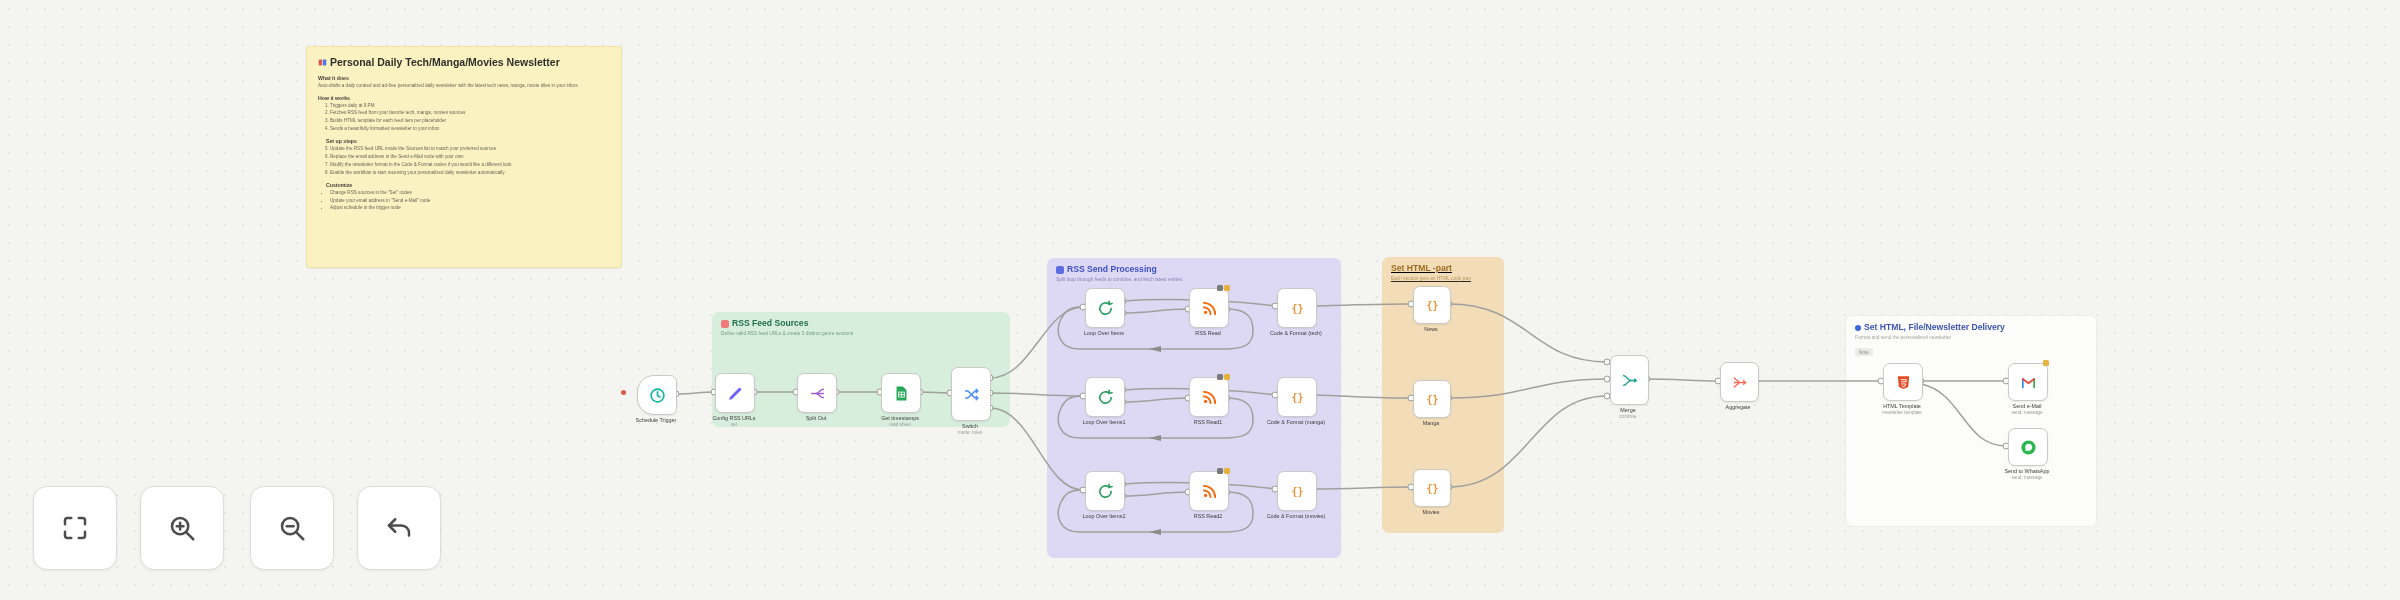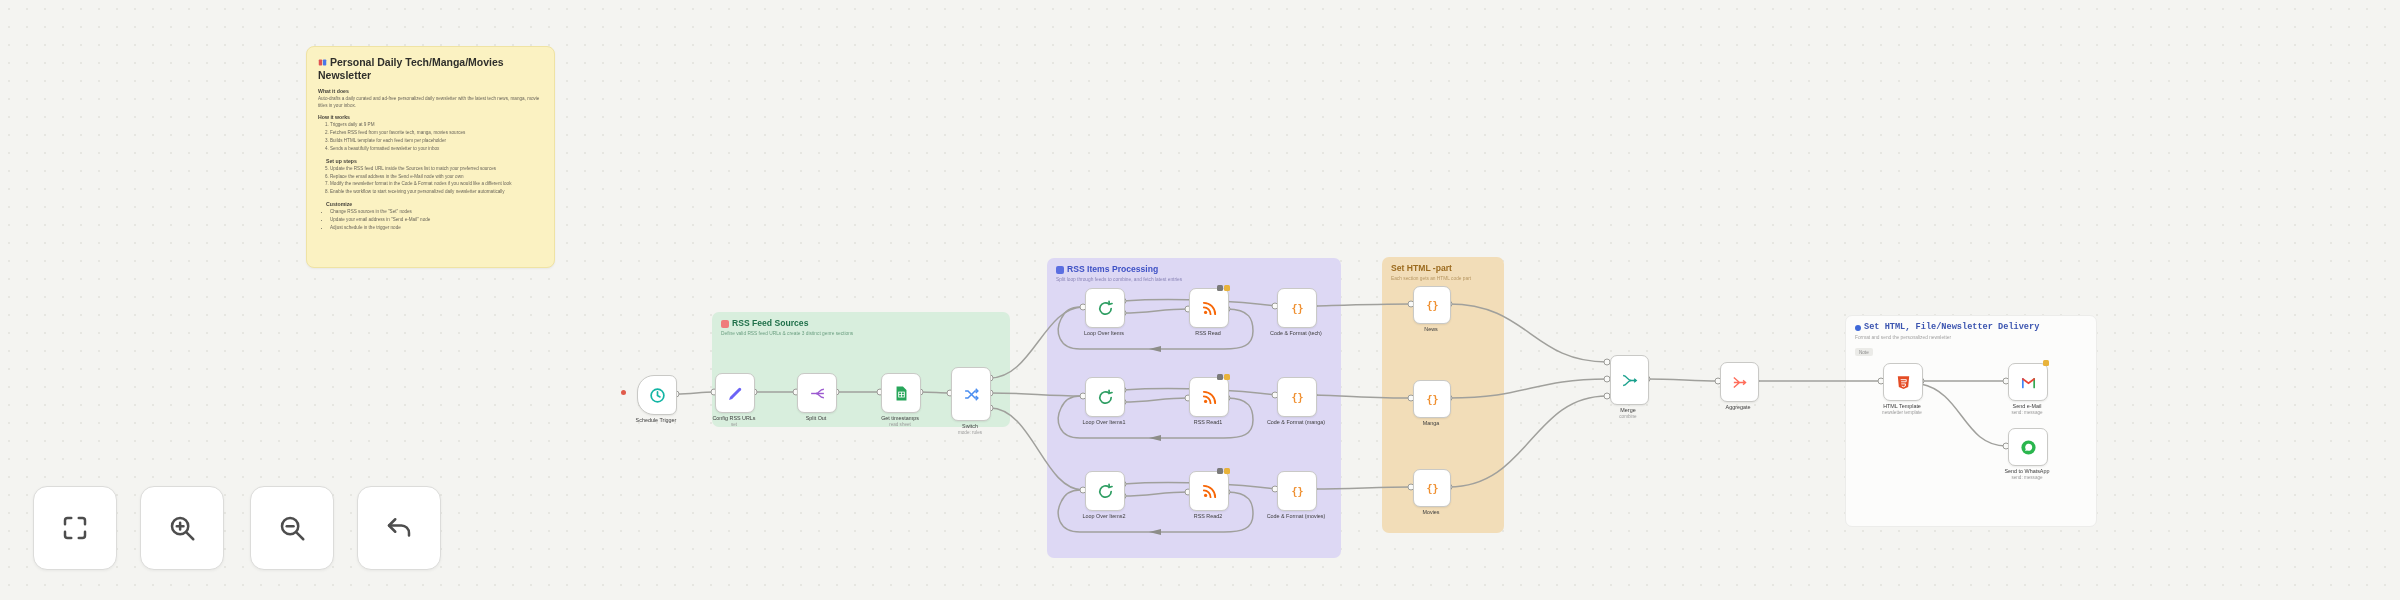--- a/index.html
+++ b/index.html
@@ -10,39 +10,39 @@
     font-family:"Liberation Sans",sans-serif;}
   
   .group{position:absolute;border-radius:7px;z-index:1;}
   .ghead{padding:7px 9px 0 9px;}
   .gtitle{font-size:8.6px;font-weight:bold;display:flex;align-items:center;gap:3px;line-height:1.1;}
   .gsub{font-size:4.8px;margin-top:2.5px;opacity:.8;}
   .gicon{width:8px;height:8px;border-radius:2px;display:inline-block;flex:0 0 auto;}
   .g-pink{background:#f7d4d4;} .g-pink .gtitle{color:#9c3c3c;}
   .g-green{background:#d8eedd;} .g-green .gtitle{color:#20704a;} .g-green .gsub{color:#4e8a68;}
   .g-purple{background:#ddd8f4;} .g-purple .gtitle{color:#3e51c5;} .g-purple .gsub{color:#736ea6;}
-  .g-tan{background:#f2ddb8;} .g-tan .gtitle{color:#9c6b1f;} .g-tan .gsub{color:#a8854c;}
+  .g-tan{background:#f2ddb8;text-decoration:underline;} .g-tan .gtitle{color:#9c6b1f;} .g-tan .gsub{color:#a8854c;}
   .g-blue{background:#d6e4f5;} .g-blue .gtitle{color:#23538f;} .g-blue .gsub{color:#5d7fa8;}
-  .g-white{background:#fcfcfb;border:1px solid #ececea;} .g-white .gtitle{color:#3c55b0;font-family:Liberation Mono, monospace;} .g-white .gsub{color:#8a8a8a;}
+  .g-white{background:#fcfcfb;border:1px solid #ececea;} .g-white .gtitle{color:#3c55b0;} .g-white .gsub{color:#8a8a8a;}
   .gnote{display:inline-block;margin:4px 0 0 9px;background:#ebebe8;border-radius:2px;
     font-size:4.6px;color:#8a8a8a;padding:1.5px 4px;}
   
   .node{position:absolute;background:#fff;border:1.2px solid #c9c9c6;border-radius:7px;
     box-shadow:0 1px 2px rgba(0,0,0,.07);display:flex;align-items:center;justify-content:center;z-index:3;}
   .node svg{width:17px;height:17px;}
   .node.trigger{border-radius:17px 7px 7px 17px;}
   .badges{position:absolute;top:-4px;right:-2px;display:flex;gap:1.5px;}
   .badge{width:6px;height:6px;border-radius:1.5px;background:#7a7a7a;}
   .badge.amber{background:#e8b33c;}
   .nlabel{position:absolute;width:120px;text-align:center;font-size:5.4px;color:#3c3c3c;z-index:3;line-height:1.2;}
   .nsub{font-size:4.6px;color:#9b9b9b;margin-top:1px;}
   .reddot{position:absolute;width:5px;height:5px;border-radius:50%;background:#e05b4b;z-index:3;}
   
-  .sticky{position:absolute;left:306px;top:46px;width:249px;height:222px;background:#fbf2c2;
-    border:1px solid #efe3a4;border-radius:8px;box-shadow:0 1px 2px rgba(0,0,0,.05);
+  .sticky{position:absolute;left:306px;top:46px;width:316px;height:222px;background:#fbf2c2;
+    border:1px solid #efe3a4;border-radius:3px;box-shadow:0 1px 2px rgba(0,0,0,.05);
     padding:9px 11px;box-sizing:border-box;z-index:1;color:#6a665a;}
   .sticky h1{font-size:10.5px;line-height:1.25;color:#2f2f2b;margin:0 0 6px 0;display:block;}
   .sticky h1 svg{width:9px;height:9px;vertical-align:-1px;margin-right:3px;}
   .sticky h2{font-size:5.2px;color:#45423a;margin:5px 0 2px 0;}
   .sticky h2.indent{margin-left:8px;}
   .sticky p{font-size:4.6px;line-height:1.4;margin:0;}
   .slist{font-size:4.6px;line-height:1.5;margin:2px 0 0 0;padding-left:12px;}
   .slist li{margin:0 0 1px 0;}
   
   #edges{position:absolute;left:0;top:0;z-index:2;pointer-events:none;}
@@ -94,21 +94,21 @@
           <span>RSS Feed Sources</span>
         </div>
       <div class="gsub">Define valid RSS feed URLs &amp; create 3 distinct genre sections</div>
     </div>
   </div>
 
   <div class="group g-purple" style="left:1047px;top:258px;width:294px;height:300px;">
     <div class="ghead">
       <div class="gtitle">
           <span class="gicon" style="background:#5b6ee1"></span>
-          <span>RSS Items Processing</span>
+          <span>RSS Send Processing</span>
         </div>
       <div class="gsub">Split loop through feeds to combine, and fetch latest entries</div>
     </div>
   </div>
 
   <div class="group g-tan" style="left:1382px;top:257px;width:122px;height:276px;">
     <div class="ghead">
       <div class="gtitle">Set HTML -part</div>
       <div class="gsub">Each section gets an HTML code part</div>
     </div>

